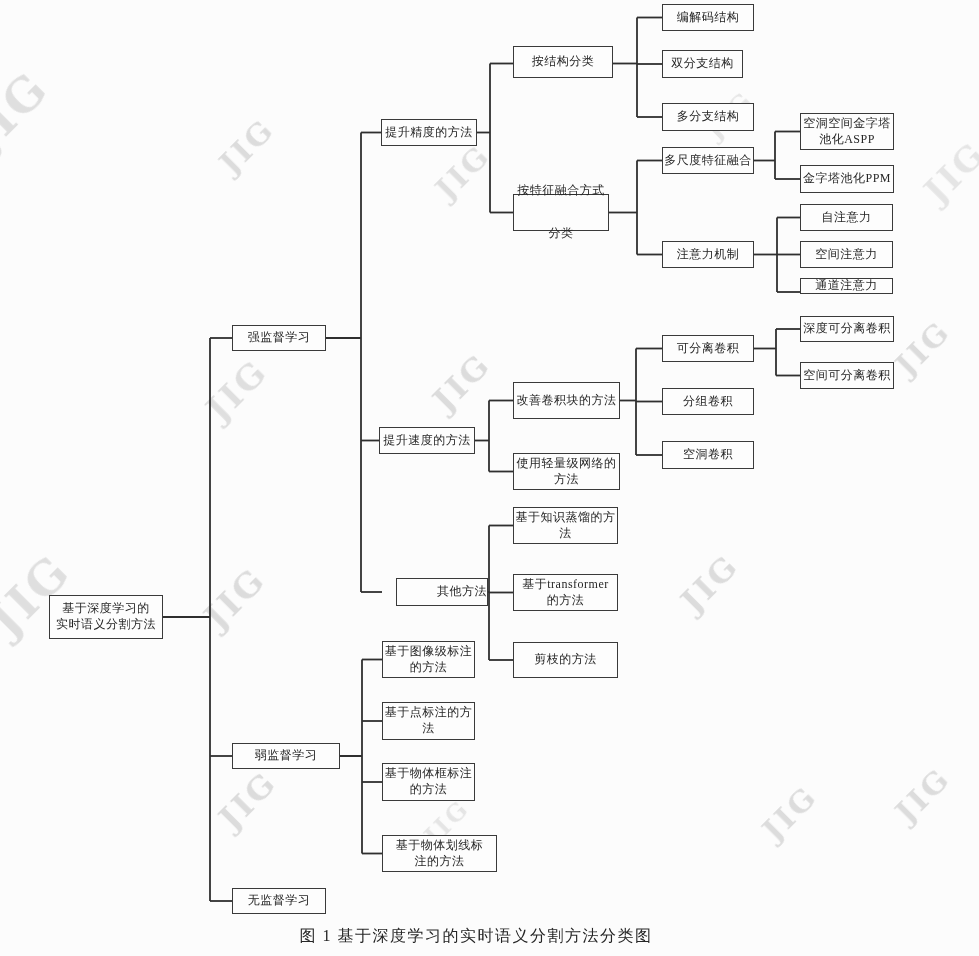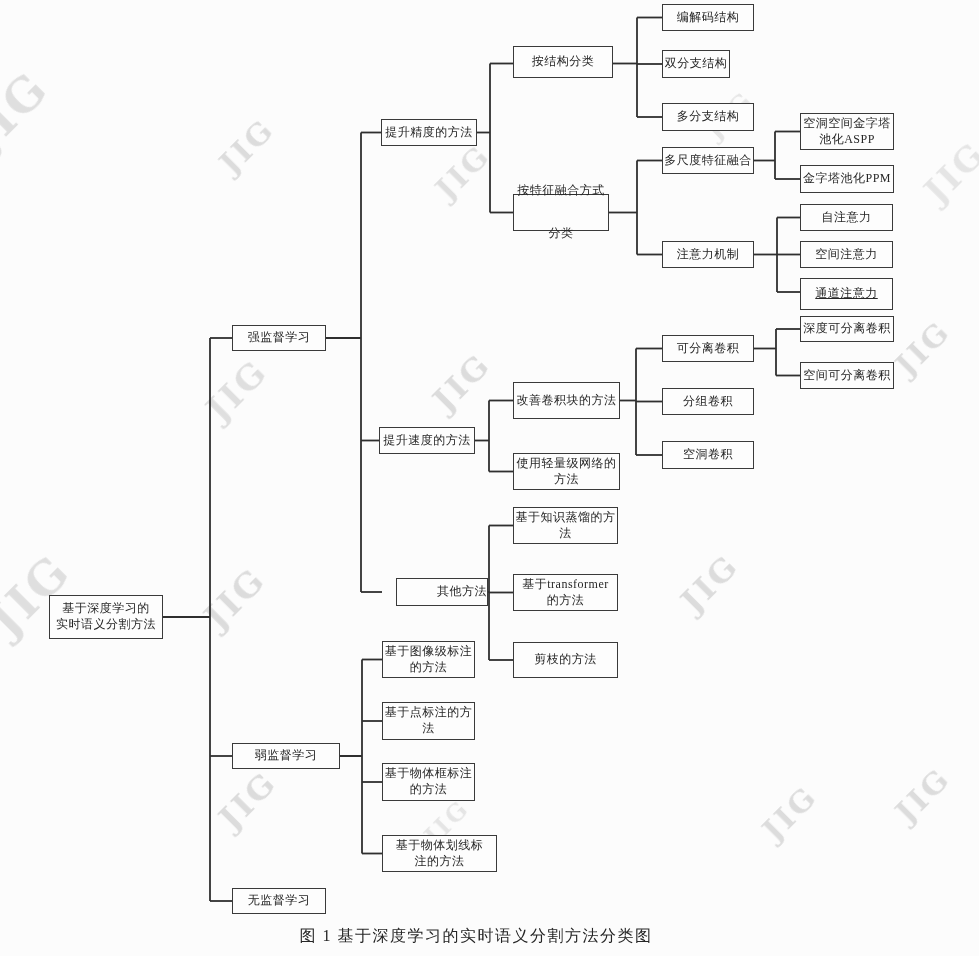--- a/index.html
+++ b/index.html
@@ -200,21 +200,21 @@
       <div class="node" style="left: 513px; top: 574px; width: 105px; height: 37px;">
         <span>基于transformer</span>
         <span>的方法</span>
       </div>
       <div class="node" style="left: 513px; top: 642px; width: 105px; height: 36px;">
         <span>剪枝的方法</span>
       </div>
       <div class="node" style="left: 662px; top: 4px; width: 92px; height: 27px;">
         <span>编解码结构</span>
       </div>
-      <div class="node" style="left: 662px; top: 50px; width: 68px; height: 28px;">
+      <div class="node" style="left: 662px; top: 50px; width: 81px; height: 28px;">
         <span>双分支结构</span>
       </div>
       <div class="node" style="left: 662px; top: 103px; width: 92px; height: 28px;">
         <span>多分支结构</span>
       </div>
       <div class="node" style="left: 662px; top: 147px; width: 92px; height: 27px;">
         <span>多尺度特征融合</span>
       </div>
       <div class="node" style="left: 662px; top: 241px; width: 92px; height: 27px;">
         <span>注意力机制</span>
@@ -234,21 +234,21 @@
       </div>
       <div class="node" style="left: 800px; top: 165px; width: 94px; height: 28px;">
         <span>金字塔池化PPM</span>
       </div>
       <div class="node" style="left: 800px; top: 204px; width: 93px; height: 27px;">
         <span>自注意力</span>
       </div>
       <div class="node" style="left: 800px; top: 241px; width: 93px; height: 27px;">
         <span>空间注意力</span>
       </div>
-      <div class="node" style="left: 800px; top: 278px; width: 93px; height: 32px; text-decoration: underline;">
+      <div class="node" style="left: 800px; top: 278px; width: 93px; height: 16px;">
         <span>通道注意力</span>
       </div>
       <div class="node" style="left: 800px; top: 316px; width: 94px; height: 26px;">
         <span>深度可分离卷积</span>
       </div>
       <div class="node" style="left: 800px; top: 362px; width: 94px; height: 27px;">
         <span>空间可分离卷积</span>
       </div>
     </div>
   <div class="caption">图 1  基于深度学习的实时语义分割方法分类图</div>

